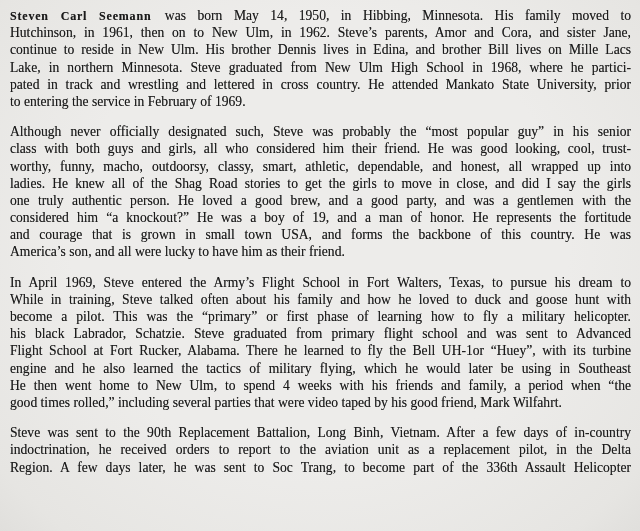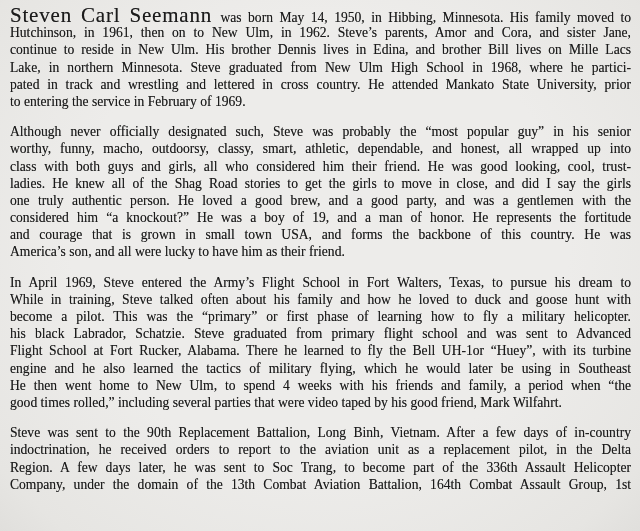--- a/index.html
+++ b/index.html
@@ -31,22 +31,22 @@
     text-align: justify;
     text-align-last: justify;
     color: #1b1b1b;
     text-shadow: 0 0 0.5px rgba(40,40,40,0.55);
   }
   .line.last {
     text-align: left;
     text-align-last: left;
   }
   .lead-name {
-    font-weight: normal;
-    font-size: 21px;
+    font-weight: bold;
+    font-size: 12px;
     letter-spacing: 0.8px;
     padding-right: 2px;
   }
 </style>
 </head>
 <body>
 
 <div class="page">
 
   <div class="paragraph">
@@ -55,22 +55,22 @@
     </div>
     <div class="line">Hutchinson, in 1961, then on to New Ulm, in 1962. Steve’s parents, Amor and Cora, and sister Jane,</div>
     <div class="line">continue to reside in New Ulm. His brother Dennis lives in Edina, and brother Bill lives on Mille Lacs</div>
     <div class="line">Lake, in northern Minnesota. Steve graduated from New Ulm High School in 1968, where he partici-</div>
     <div class="line">pated in track and wrestling and lettered in cross country. He attended Mankato State University, prior</div>
     <div class="line last">to entering the service in February of 1969.</div>
   </div>
 
   <div class="paragraph">
     <div class="line">Although never officially designated such, Steve was probably the “most popular guy” in his senior</div>
+    <div class="line">class with both guys and girls, all who considered him their friend. He was good looking, cool, trust-</div>
     <div class="line">worthy, funny, macho, outdoorsy, classy, smart, athletic, dependable, and honest, all wrapped up into</div>
-    <div class="line">class with both guys and girls, all who considered him their friend. He was good looking, cool, trust-</div>
     <div class="line">ladies. He knew all of the Shag Road stories to get the girls to move in close, and did I say the girls</div>
     <div class="line">one truly authentic person. He loved a good brew, and a good party, and was a gentlemen with the</div>
     <div class="line">considered him “a knockout?” He was a boy of 19, and a man of honor. He represents the fortitude</div>
     <div class="line">and courage that is grown in small town USA, and forms the backbone of this country. He was</div>
     <div class="line last">America’s son, and all were lucky to have him as their friend.</div>
   </div>
 
   <div class="paragraph">
     <div class="line">In April 1969, Steve entered the Army’s Flight School in Fort Walters, Texas, to pursue his dream to</div>
     <div class="line">While in training, Steve talked often about his family and how he loved to duck and goose hunt with</div>
@@ -79,16 +79,15 @@
     <div class="line">Flight School at Fort Rucker, Alabama. There he learned to fly the Bell UH-1or “Huey”, with its turbine</div>
     <div class="line">engine and he also learned the tactics of military flying, which he would later be using in Southeast</div>
     <div class="line">He then went home to New Ulm, to spend 4 weeks with his friends and family, a period when “the</div>
     <div class="line last">good times rolled,” including several parties that were video taped by his good friend, Mark Wilfahrt.</div>
   </div>
 
   <div class="paragraph">
     <div class="line">Steve was sent to the 90th Replacement Battalion, Long Binh, Vietnam. After a few days of in-country</div>
     <div class="line">indoctrination, he received orders to report to the aviation unit as a replacement pilot, in the Delta</div>
     <div class="line">Region. A few days later, he was sent to Soc Trang, to become part of the 336th Assault Helicopter</div>
-    <div class="line">Company, under the domain of the 13th Combat Aviation Battalion, 164th Combat Assault Group, 1st</div>
   </div>
 
 </div>
 
 </body></html>

